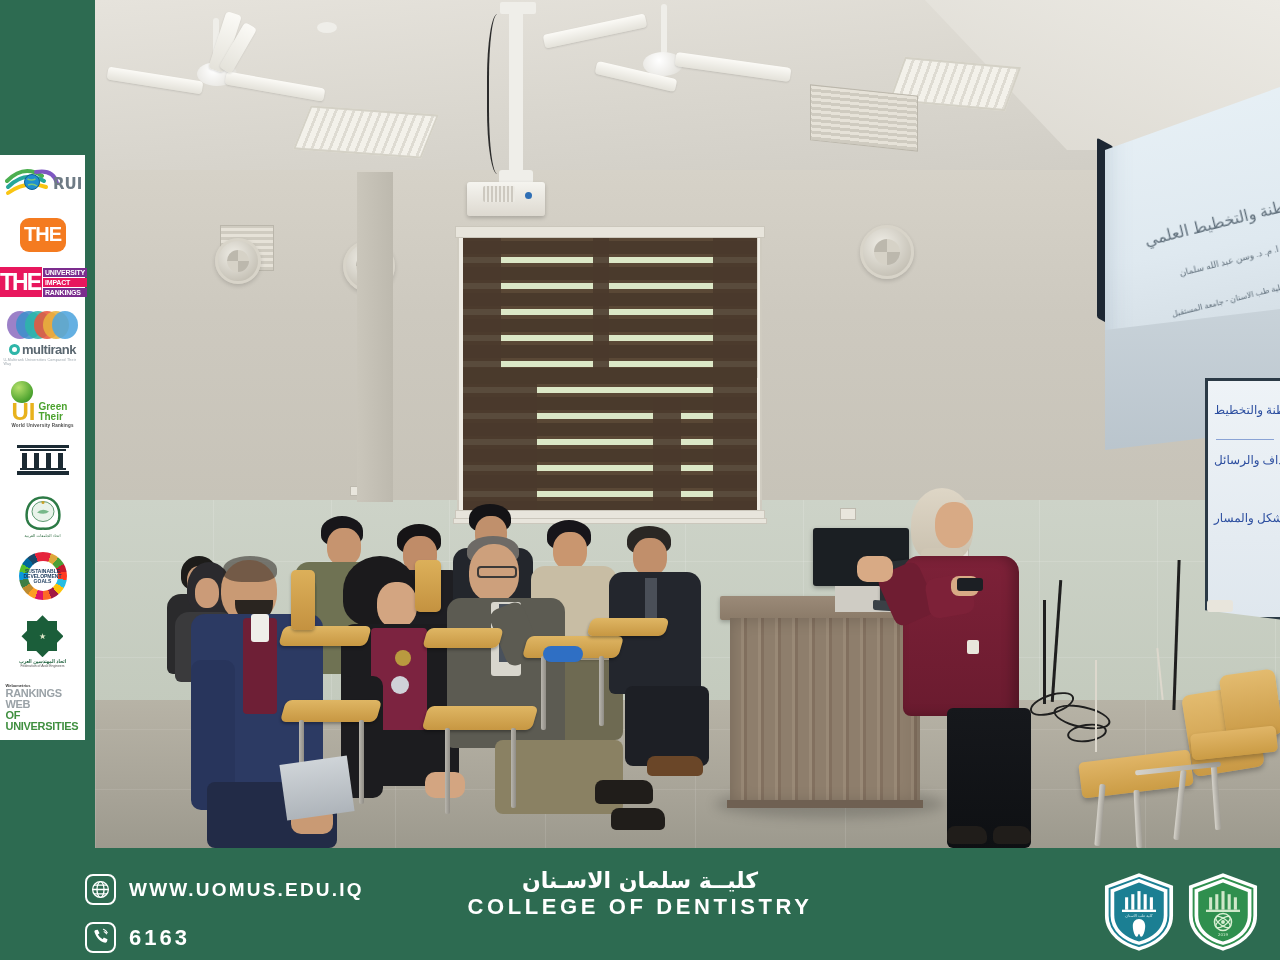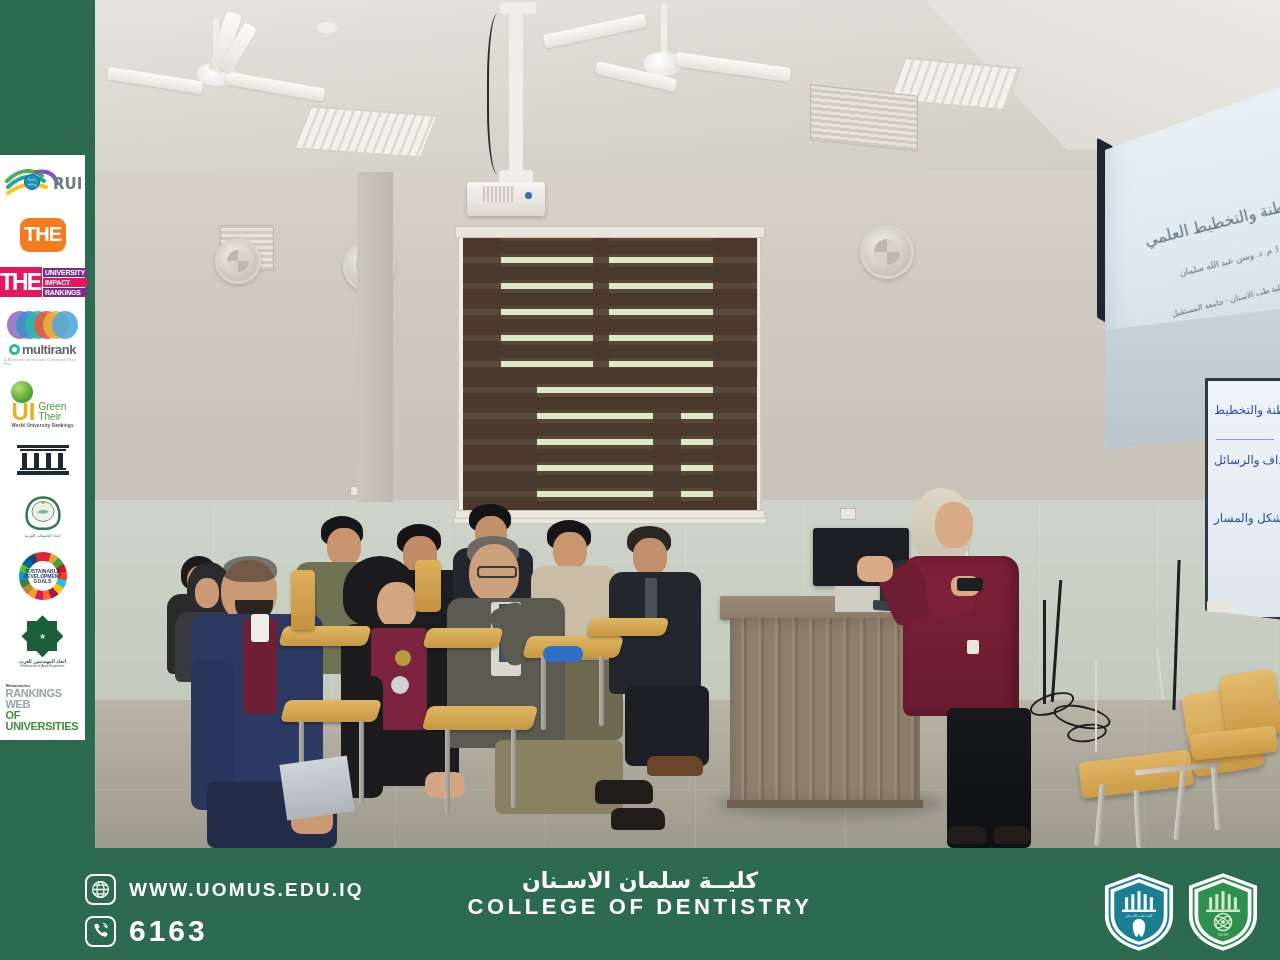--- a/index.html
+++ b/index.html
@@ -61,21 +61,21 @@
   .mr-txt { font-size:13px; font-weight:bold; color:#5a6770; letter-spacing:-.5px; }
   .mr-sub { font-size:3.6px; color:#9aa4ab; letter-spacing:.2px; }
 
   
   .gm { display:flex; flex-direction:column; align-items:flex-start; }
   .gm-globe { width:22px; height:22px; border-radius:50%;
       background:radial-gradient(circle at 35% 30%, #b5e06b, #4ba22e 70%, #2f7a1e); }
   .gm-row { display:flex; align-items:center; gap:3px; margin-top:-2px;}
   .gm-u { font-size:24px; font-weight:bold; color:#e8b21c; line-height:22px; }
   .gm-words { display:flex; flex-direction:column; line-height:10px; }
-  .gm-words b { font-size:10px; color:#4ba22e; font-weight:normal; }
+  .gm-words b { font-size:10px; color:#4ba22e; font-weight:bold; }
   .gm-sub { font-size:4.5px; font-weight:bold; color:#4a4a4a; letter-spacing:.2px; }
 
   
   .cols { width:52px; height:34px; position:relative; }
   .cols .top { position:absolute; top:2px; left:0; width:52px; height:3px; background:#1b2a33; }
   .cols .top2 { position:absolute; top:6px; left:3px; width:46px; height:2px; background:#1b2a33; }
   .cols .bot { position:absolute; bottom:2px; left:0; width:52px; height:4px; background:#1b2a33; }
   .cols .bot2 { position:absolute; bottom:7px; left:3px; width:46px; height:2px; background:#1b2a33; }
   .cols i { position:absolute; top:10px; width:5px; height:16px; background:#1b2a33; }
 
@@ -245,27 +245,27 @@
   .pr-coat { position:absolute; background:linear-gradient(180deg,#7d2138,#6a1b2f);
       border-radius:16px 16px 8px 8px; box-shadow:inset -6px 0 12px rgba(0,0,0,.25);}
   .pr-pants { position:absolute; background:linear-gradient(180deg,#16181c,#0e1013); border-radius:6px;}
 
   
   #banner {
     position:absolute; left:0; bottom:0; width:1280px; height:98px;
     background:#2d6b51; color:#fff;
     display:flex; align-items:center;
   }
-  #banner-contact { position:absolute; left:85px; top:12px; display:flex; flex-direction:column; gap:9px; }
+  #banner-contact { position:absolute; left:85px; top:12px; display:flex; flex-direction:column; gap:17px; }
   .contact-row { display:flex; align-items:center; gap:13px; }
   .c-icon { width:31px; height:31px; border:2px solid #ffffff; border-radius:8px;
       display:flex; align-items:center; justify-content:center; }
   .c-icon svg { width:21px; height:21px; }
   .c-text { font-size:19px; font-weight:bold; letter-spacing:2.2px; }
-  .c-text.phone { letter-spacing:3px; font-size:30px; }
+  .c-text.phone { letter-spacing:3px; font-size:22px; }
 
   #banner-center { position:absolute; left:0; right:0; top:6px; text-align:center; }
   .ar1 { font-size:29px; font-weight:bold; direction:rtl; letter-spacing:1px; line-height:33px;
       font-family:"DejaVu Sans", sans-serif; }
   .ar2 { font-size:22px; font-weight:bold; direction:rtl; letter-spacing:1px; line-height:26px;
       font-family:"DejaVu Sans", sans-serif; }
   .en1 { font-size:22px; font-weight:bold; letter-spacing:3.6px; line-height:26px; }
 
   #banner-logos { position:absolute; right:18px; top:9px; display:flex; gap:6px; align-items:center;}
   .shield { width:78px; height:82px; position:relative; }

